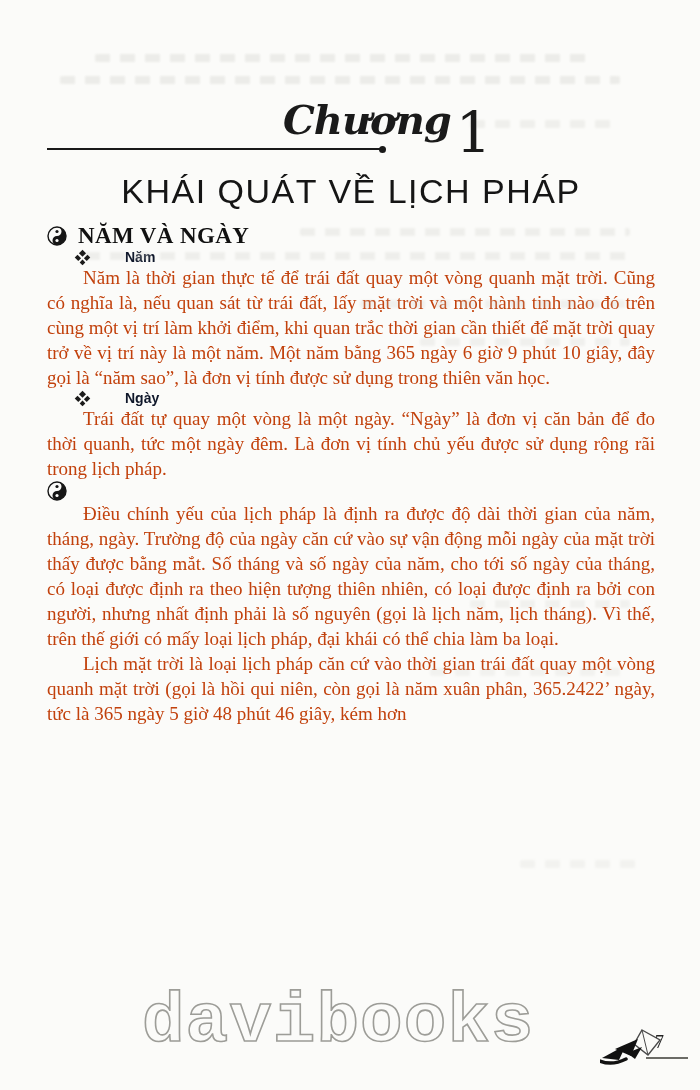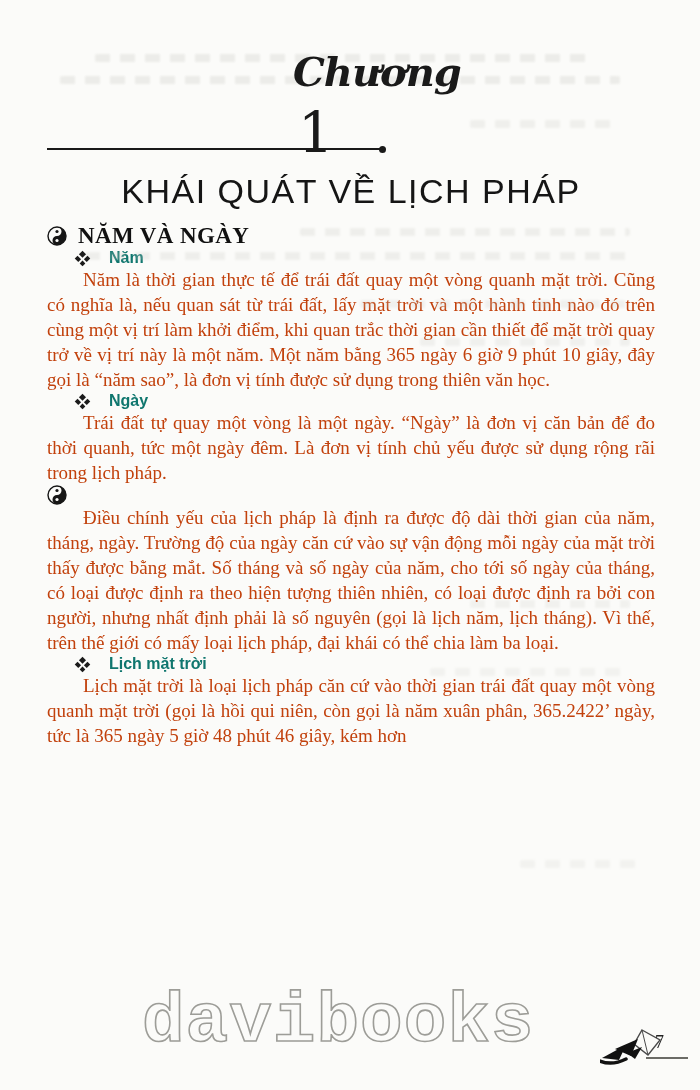--- a/index.html
+++ b/index.html
@@ -24,21 +24,21 @@
   
   .chapter-header { position: relative; height: 58px; margin-top: 92px; }
   .chapter-rule {
     position: absolute; left: 0; bottom: 0; width: 334px; height: 2px;
     background: #191919;
   }
   .chapter-rule::after {
     content: ""; position: absolute; right: -5px; top: -2.5px;
     width: 7px; height: 7px; border-radius: 50%; background: #191919;
   }
-  .chapter-title { position: absolute; left: 246px; bottom: 2px; display: flex; align-items: flex-start; flex-direction: column; }
+  .chapter-title { position: absolute; left: 236px; bottom: 2px; display: flex; align-items: center; }
   .chapter-word {
     font-family: "DejaVu Serif", serif; font-weight: bold; font-style: italic;
     font-size: 40px; line-height: 1; letter-spacing: -1px;
   }
   .chapter-num {
     font-family: "DejaVu Serif", serif; font-size: 56px; line-height: 1;
     margin-left: 5px; transform: translateY(13px);
   }
 
   
@@ -53,24 +53,24 @@
   h2.sec {
     display: flex; align-items: center; gap: 11px;
     margin: 0; font-family: "Liberation Serif", serif;
     font-size: 23px; font-weight: bold; letter-spacing: .4px; color: #111;
   }
   .sec-1 { margin-top: 72px; }
   .sec-2 { margin-top: 26px; }
   .yinyang { width: 20px; height: 20px; flex: 0 0 auto; }
 
   h3.sub {
-    display: flex; align-items: center; gap: 21px;
+    display: flex; align-items: center; gap: 37px;
     margin: 0 0 0 30px;
     font-family: "Liberation Sans", "DejaVu Sans", sans-serif;
-    font-size: 16px; font-weight: bold; color: #0f766e;
+    font-size: 14px; font-weight: bold; color: #0f172a;
   }
   .diamonds {
     width: 11px; height: 11px; transform: rotate(45deg);
     display: grid; grid-template-columns: 4.5px 4.5px; grid-template-rows: 4.5px 4.5px;
     gap: 2px; flex: 0 0 auto;
   }
   .diamonds i { background: #1b1b1b; }
 
   
   p.body {
@@ -173,29 +173,20 @@
     <h2 class="sec sec-2">
       <svg class="yinyang" viewBox="0 0 24 24" aria-hidden="true">
         <circle cx="12" cy="12" r="10.8" fill="#fbfbf9" stroke="#161616" stroke-width="1.7"></circle>
         <path d="M12 1.2 A10.8 10.8 0 0 1 12 22.8 A5.4 5.4 0 0 1 12 12 A5.4 5.4 0 0 0 12 1.2 Z" fill="#161616"></path>
         <circle cx="12" cy="6.6" r="1.9" fill="#161616"></circle>
         <circle cx="12" cy="17.4" r="1.9" fill="#fbfbf9"></circle>
       </svg>
     </h2>
     <p class="body mt16">Điều chính yếu của lịch pháp là định ra được độ dài thời gian của năm, tháng, ngày. Trường độ của ngày căn cứ vào sự vận động mỗi ngày của mặt trời thấy được bằng mắt. Số tháng và số ngày của năm, cho tới số ngày của tháng, có loại được định ra theo hiện tượng thiên nhiên, có loại được định ra bởi con người, nhưng nhất định phải là số nguyên (gọi là lịch năm, lịch tháng). Vì thế, trên thế giới có mấy loại lịch pháp, đại khái có thể chia làm ba loại.</p>
 
-    <h3 class="sub mt18">
-      <span class="diamonds">
-          <i></i>
-          <i></i>
-          <i></i>
-          <i></i>
-        </span>
-      <span>Lịch mặt trời</span>
-    </h3>
     <p class="body mt8">Lịch mặt trời là loại lịch pháp căn cứ vào thời gian trái đất quay một vòng quanh mặt trời (gọi là hồi qui niên, còn gọi là năm xuân phân, 365.2422’ ngày, tức là 365 ngày 5 giờ 48 phút 46 giây, kém hơn</p>
 
   </div>
 
   <div class="wm-brand">davibooks</div>
 
   <div class="footer-deco">
     <svg width="64" height="44" viewBox="0 0 64 44" aria-hidden="true">
       <path d="M42 4 L60 14 L48 29 L34 18 Z" fill="#fbfbf9" stroke="#4a4a4a" stroke-width="1.4"></path>
       <line x1="42" y1="4" x2="48" y2="29" stroke="#4a4a4a" stroke-width="1"></line>

